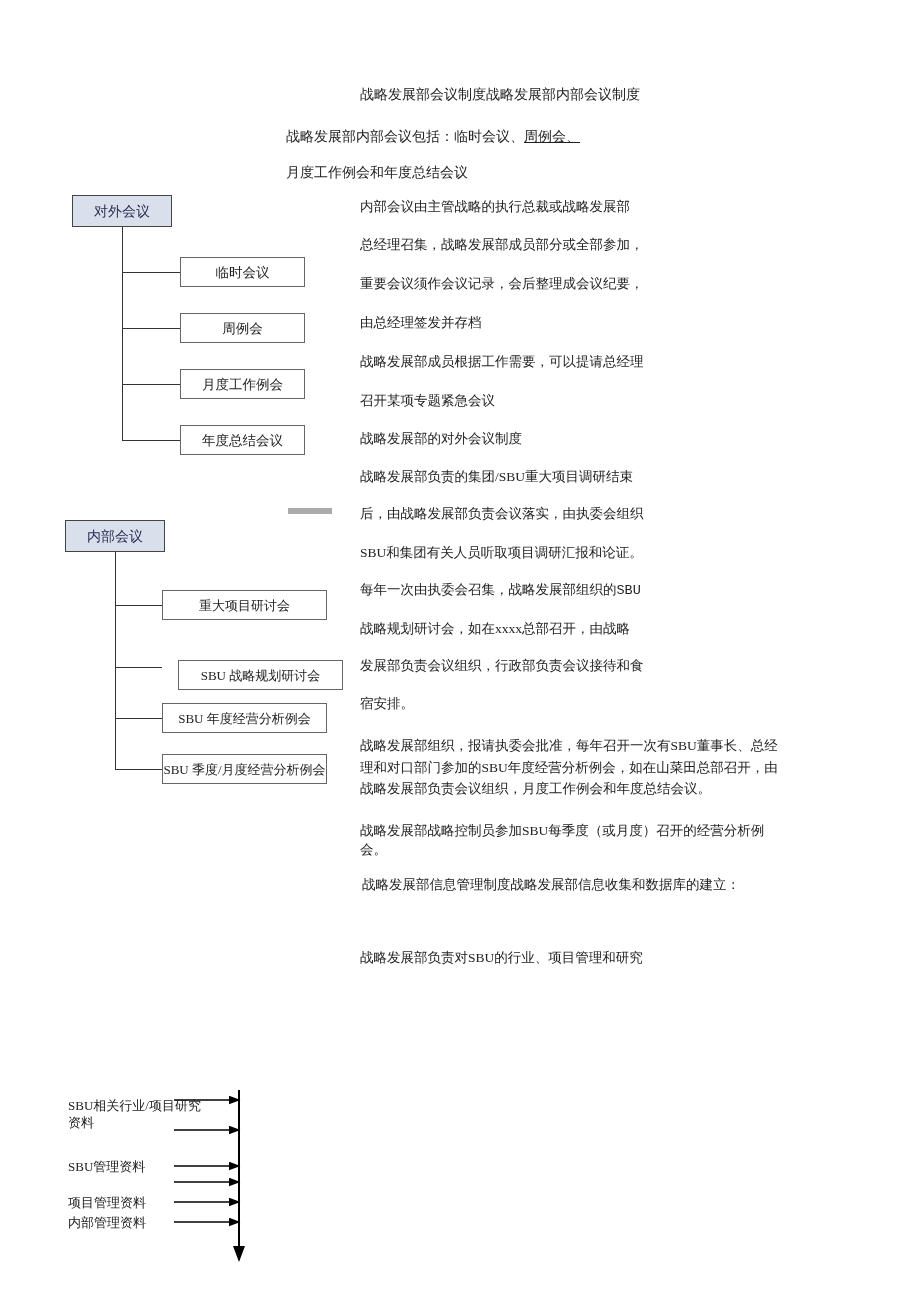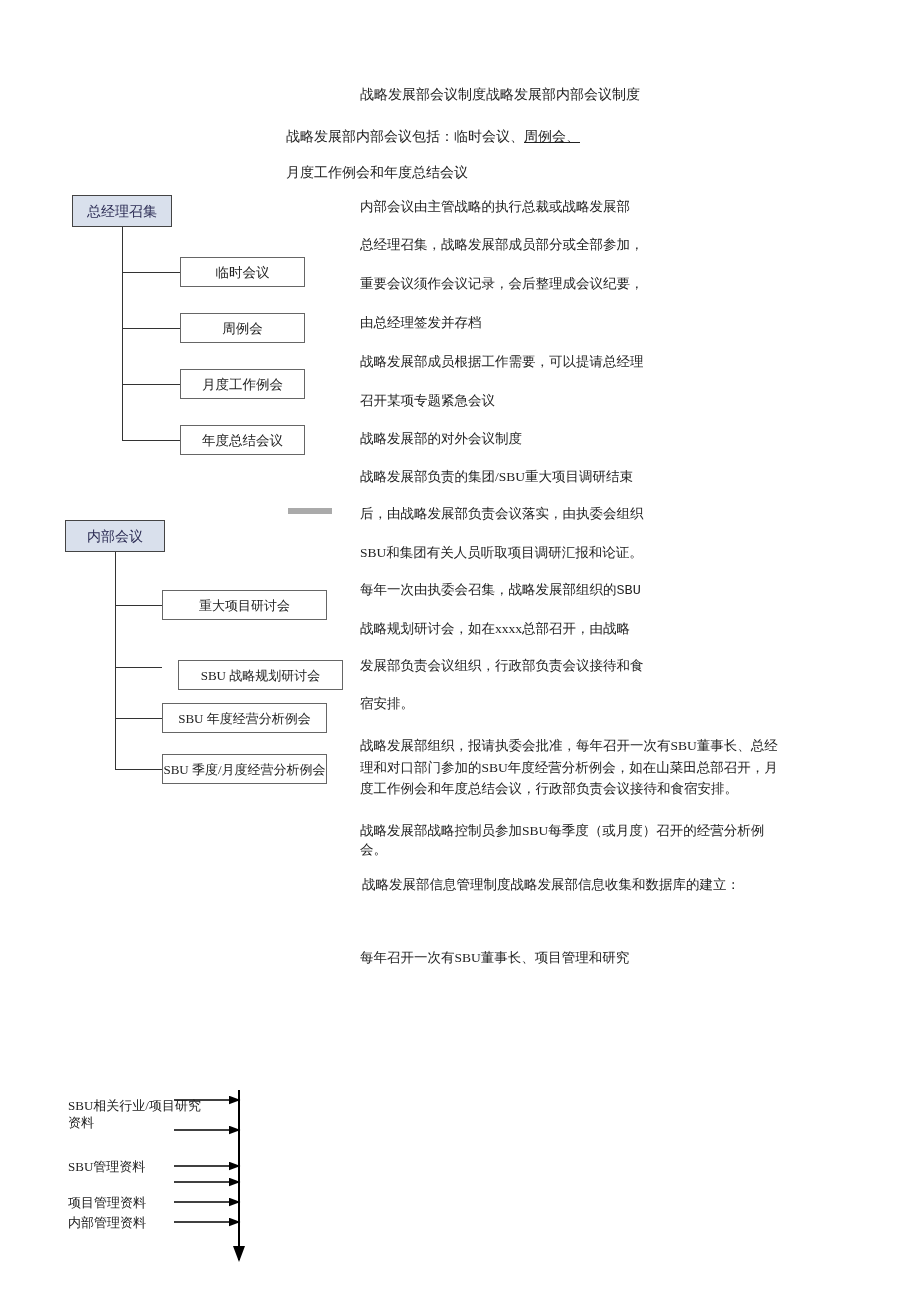--- a/index.html
+++ b/index.html
@@ -140,21 +140,21 @@
 <div class="page">
 
   <div class="title">战略发展部会议制度战略发展部内部会议制度</div>
 
   <div class="intro1">
     <span>战略发展部内部会议包括：临时会议、</span><span class="udl">周例会、</span>
   </div>
   <div class="intro2">月度工作例会和年度总结会议</div>
 
   <div class="d1">
-    <div class="d1-head">总经理召集</div>
+    <div class="d1-head">对外会议</div>
     <div class="d1-line-v"></div>
     <div class="d1-line-h d1-h1"></div>
     <div class="d1-line-h d1-h2"></div>
     <div class="d1-line-h d1-h3"></div>
     <div class="d1-line-h d1-h4"></div>
     <div class="d1-child d1-c1">临时会议</div>
     <div class="d1-child d1-c2">周例会</div>
     <div class="d1-child d1-c3">月度工作例会</div>
     <div class="d1-child d1-c4">年度总结会议</div>
   </div>
@@ -181,24 +181,24 @@
   <div class="rc p5">战略发展部成员根据工作需要，可以提请总经理</div>
   <div class="rc p6">召开某项专题紧急会议</div>
   <div class="rc p7">战略发展部的对外会议制度</div>
   <div class="rc p8">战略发展部负责的集团/SBU重大项目调研结束</div>
   <div class="rc p9">后，由战略发展部负责会议落实，由执委会组织</div>
   <div class="rc p10">SBU和集团有关人员听取项目调研汇报和论证。</div>
   <div class="rc p11">每年一次由执委会召集，战略发展部组织的SBU</div>
   <div class="rc p12">战略规划研讨会，如在xxxx总部召开，由战略</div>
   <div class="rc p13">发展部负责会议组织，行政部负责会议接待和食</div>
   <div class="rc p14">宿安排。</div>
-  <div class="rc p15">战略发展部组织，报请执委会批准，每年召开一次有SBU董事长、总经理和对口部门参加的SBU年度经营分析例会，如在山菜田总部召开，月度工作例会和年度总结会议，行政部负责会议接待和食宿安排。</div>
+  <div class="rc p15">战略发展部组织，报请执委会批准，每年召开一次有SBU董事长、总经理和对口部门参加的SBU年度经营分析例会，如在山菜田总部召开，由战略发展部负责会议组织，月度工作例会和年度总结会议。</div>
   <div class="rc p16">战略发展部战略控制员参加SBU每季度（或月度）召开的经营分析例会。</div>
   <div class="rc p17">战略发展部信息管理制度战略发展部信息收集和数据库的建立：</div>
-  <div class="rc p18">每年召开一次有SBU董事长、项目管理和研究</div>
+  <div class="rc p18">战略发展部负责对SBU的行业、项目管理和研究</div>
 
   <div class="d3">
     <svg class="d3-svg" width="240" height="200">
       <defs>
         <marker id="arr" markerWidth="8" markerHeight="8" refX="7" refY="3" orient="auto">
           <path d="M0,0 L8,3 L0,6 Z" fill="#000"></path>
         </marker>
       </defs>
       <line x1="185" y1="0" x2="185" y2="170" stroke="#000" stroke-width="2" marker-end="url(#arr)"></line>
       <line x1="120" y1="10" x2="185" y2="10" stroke="#000" stroke-width="1.5" marker-end="url(#arr)"></line>

